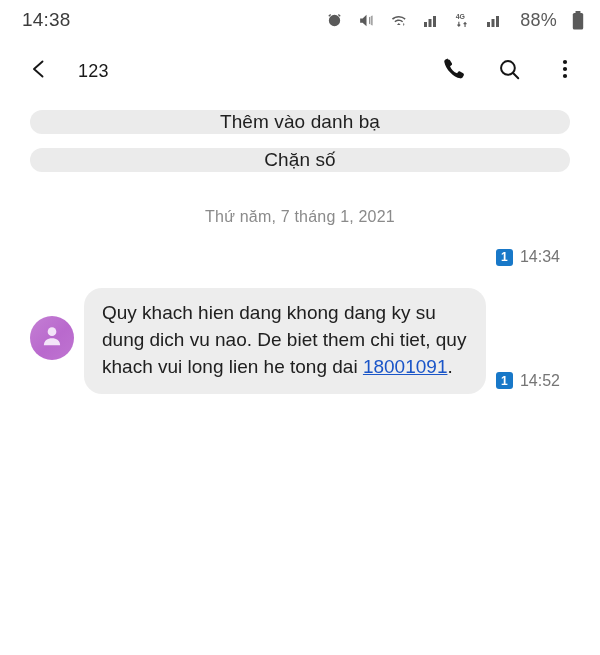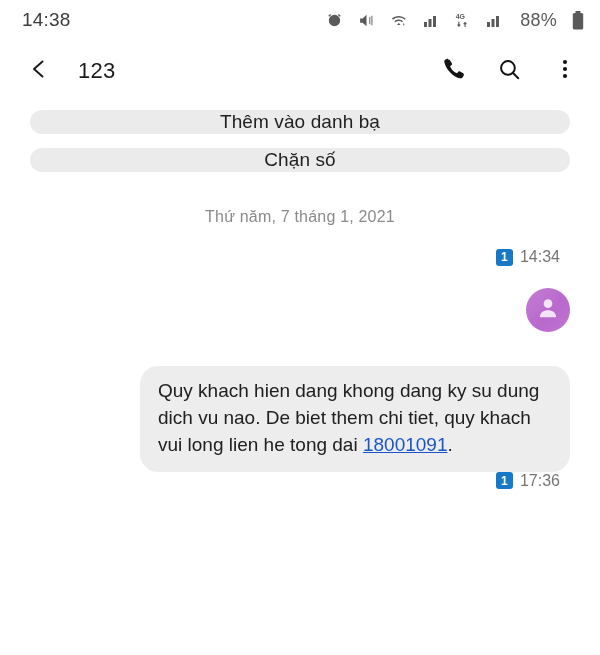--- a/index.html
+++ b/index.html
@@ -54,21 +54,21 @@
   }
   .back-btn {
     width: 34px;
     height: 34px;
     display: flex;
     align-items: center;
     justify-content: center;
     cursor: pointer;
   }
   .title {
-    font-size: 22px;
+    font-size: 18px;
     color: #1a1a1a;
     margin-left: 22px;
     letter-spacing: .3px;
     flex: 1;
   }
   .app-actions {
     display: flex;
     align-items: center;
     gap: 26px;
   }
@@ -122,21 +122,20 @@
   .row {
     display: flex;
     align-items: flex-end;
     margin-bottom: 18px;
   }
   .row.out {
     justify-content: flex-end;
   }
   .row.in {
     justify-content: flex-end;
-    flex-direction: column;
   }
 
   .meta {
     display: flex;
     align-items: center;
     gap: 7px;
     margin: 0 10px 4px 10px;
     white-space: nowrap;
   }
   .sim-badge {
@@ -335,17 +334,17 @@
         </svg>
       </span>
     </div>
 
     <div class="bubble-in">
       <span>Quy khach hien dang khong dang ky su dung dich vu nao. De biet them chi tiet, quy khach vui long lien he tong dai </span><span class="link">18001091</span><span>.</span>
     </div>
 
     <div class="meta">
       <span class="sim-badge">1</span>
-      <span class="stamp">17:36</span>
+      <span class="stamp">14:52</span>
     </div>
   </div>
 
 </div>
 
 </body></html>

